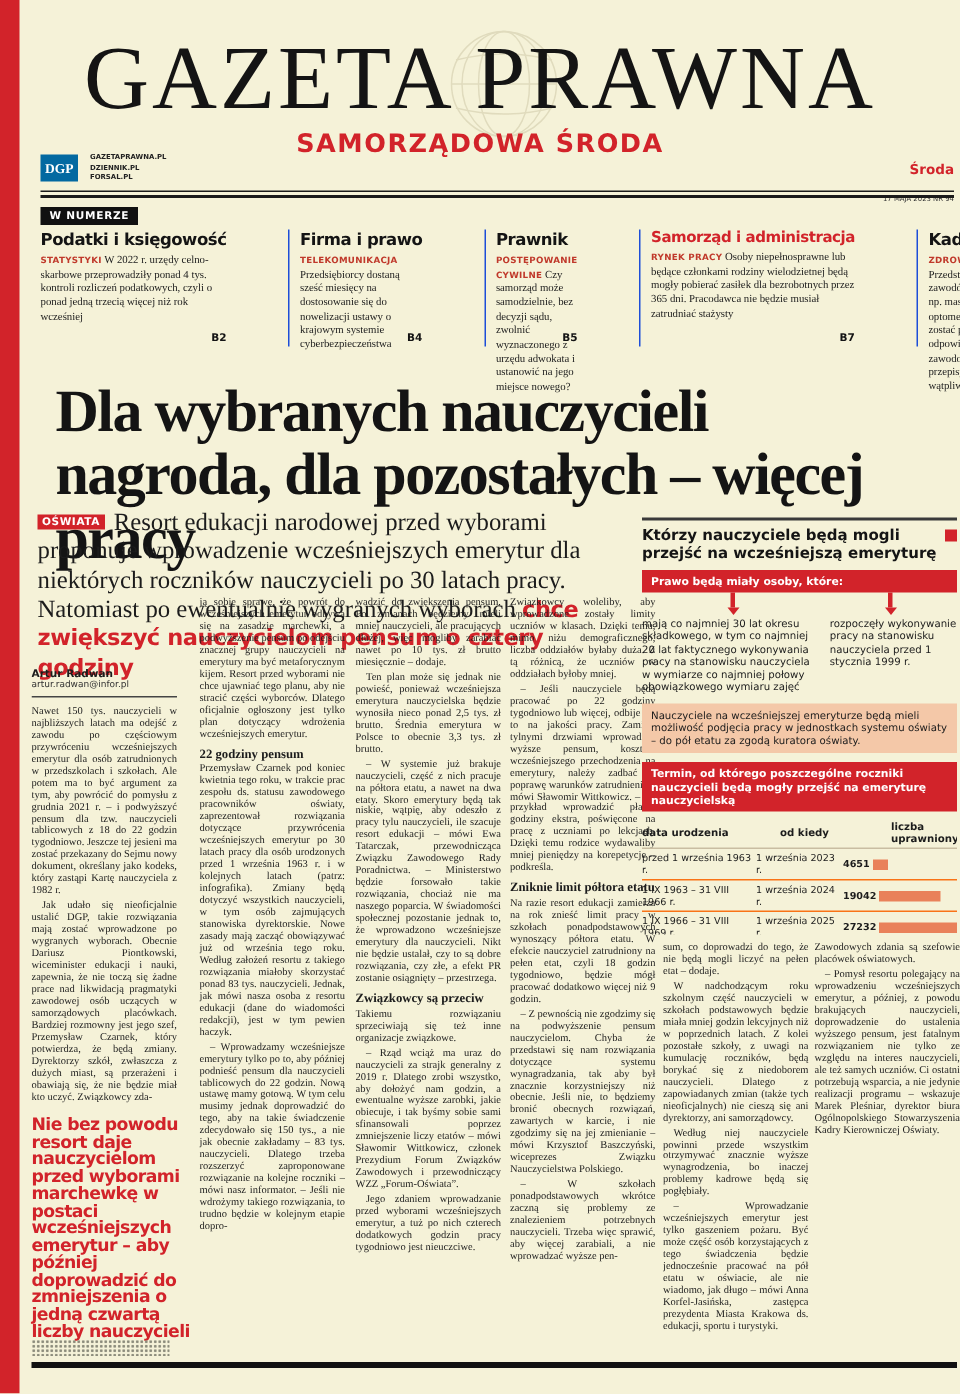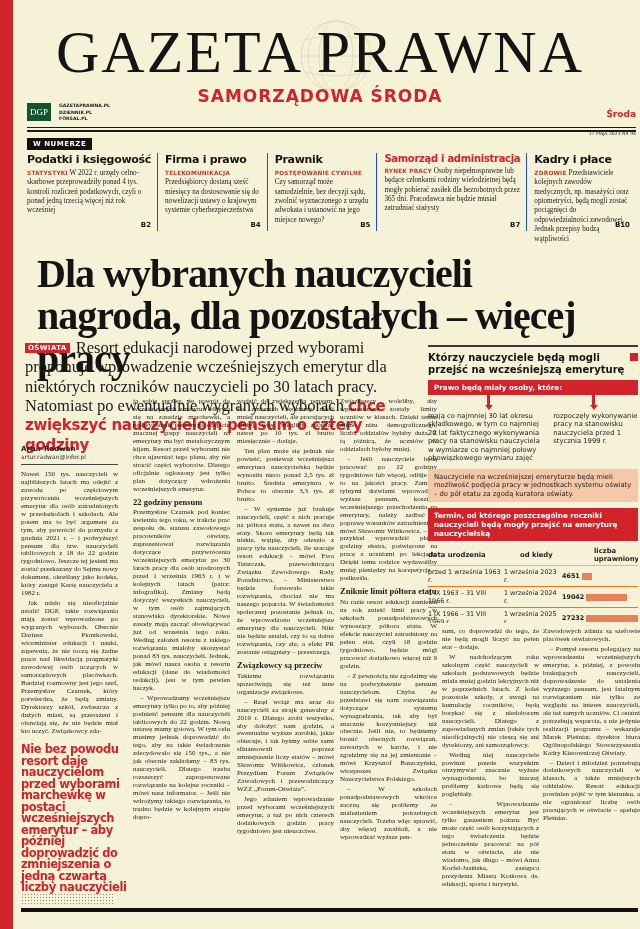--- a/index.html
+++ b/index.html
@@ -4,30 +4,30 @@
 <style>
   html,body{margin:0;padding:0;}
   body{width:640px;height:929px;background:#f5f2d8;font-family:"Liberation Serif",serif;color:#1c1c1c;position:relative;overflow:hidden;}
   .page{position:absolute;inset:0;}
   .red-strip{position:absolute;left:0;top:0;width:13px;height:100%;background:#d2232a;}
   
   .globe{position:absolute;left:298px;top:18px;opacity:.55;}
   .logo{position:absolute;left:0;right:0;top:22px;text-align:center;font-family:"Liberation Serif",serif;font-size:60px;font-weight:normal;letter-spacing:2px;color:#141414;margin:0;line-height:1;}
   .edition{position:absolute;left:0;right:0;top:86px;text-align:center;font-family:"DejaVu Sans",sans-serif;font-weight:bold;font-size:17px;letter-spacing:1px;color:#d2232a;}
   .mast-bottom{position:absolute;left:27px;right:4px;top:103px;height:22px;}
-  .dgp-box{display:inline-block;background:#14532d;color:#fff;font-family:"Liberation Serif",serif;font-weight:normal;font-size:9px;padding:4px 3px;vertical-align:top;}
+  .dgp-box{display:inline-block;background:#0369a1;color:#fff;font-family:"Liberation Serif",serif;font-weight:bold;font-size:9px;padding:4px 3px;vertical-align:top;}
   .sites{display:inline-block;vertical-align:top;margin-left:4px;font-family:"DejaVu Sans",sans-serif;font-weight:bold;font-size:4.6px;line-height:1.45;color:#222;}
   .day-block{position:absolute;right:0;top:0;text-align:right;}
   .day{font-family:"DejaVu Sans",sans-serif;font-weight:bold;font-size:9px;color:#d2232a;}
   .date-line{font-family:"DejaVu Sans",sans-serif;font-size:4.6px;color:#333;margin-top:1px;}
   .rule-thin{position:absolute;left:27px;right:4px;top:127px;height:1px;background:#1a1a1a;}
   .rule-thick{position:absolute;left:27px;right:4px;top:130px;height:2px;background:#1a1a1a;}
   
   .wnumerze{position:absolute;left:27px;top:138px;background:#111;color:#fff;font-family:"DejaVu Sans",sans-serif;font-weight:bold;font-size:7px;padding:2px 6px;letter-spacing:.5px;}
-  .issue-strip{position:absolute;left:27px;right:4px;top:153px;display:flex;height:78px;}
+  .issue-strip{position:absolute;left:27px;right:4px;top:153px;display:flex;height:78px;gap:35px;}
   .issue-sec{flex:1 1 0;padding:0 6px 0 7px;border-left:1px solid #1d4ed8;position:relative;}
   .issue-sec:first-child{border-left:none;padding-left:0;}
   .issue-sec h3{margin:0 0 3px 0;font-family:"DejaVu Sans",sans-serif;font-size:11px;letter-spacing:-.3px;color:#141414;white-space:nowrap;}
   .issue-sec.s4 h3{color:#d2232a;font-size:10px;}
   .issue-sec p{margin:0;font-size:7.2px;line-height:1.3;text-align:left;}
   .kicker{font-family:"DejaVu Sans",sans-serif;font-weight:bold;font-size:5.8px;color:#c0392b;letter-spacing:.2px;}
   .pageref{position:absolute;right:6px;bottom:2px;font-family:"DejaVu Sans",sans-serif;font-weight:bold;font-size:7px;color:#141414;}
   
   .headline{position:absolute;left:25px;right:4px;top:241px;margin:12px;font-family:"Liberation Serif",serif;font-weight:bold;font-size:40px;line-height:1.06;letter-spacing:-1px;color:#141414;}
   .lead{position:absolute;left:25px;width:402px;top:338px;font-size:16.5px;line-height:1.17;color:#1c1c1c;}
@@ -174,21 +174,20 @@
   <div class="col c5">
     <p class="noind">sum, co doprowadzi do tego, że nie będą mogli liczyć na pełen etat – dodaje.</p>
     <p>W nadchodzącym roku szkolnym część nauczycieli w szkołach podstawowych będzie miała mniej godzin lekcyjnych niż w poprzednich latach. Z kolei pozostałe szkoły, z uwagi na kumulację roczników, będą borykać się z niedoborem nauczycieli. Dlatego z zapowiadanych zmian (także tych nieoficjalnych) nie cieszą się ani dyrektorzy, ani samorządowcy.</p>
     <p>Według niej nauczyciele powinni przede wszystkim otrzymywać znacznie wyższe wynagrodzenia, bo inaczej problemy kadrowe będą się pogłębiały.</p>
     <p>– Wprowadzanie wcześniejszych emerytur jest tylko gaszeniem pożaru. Być może część osób korzystających z tego świadczenia będzie jednocześnie pracować na pół etatu w oświacie, ale nie wiadomo, jak długo – mówi Anna Korfel-Jasińska, zastępca prezydenta Miasta Krakowa ds. edukacji, sportu i turystyki.</p>
   </div>
 
   <div class="col c6">
     <p class="noind">Zawodowych zdania są szefowie placówek oświatowych.</p>
     <p>– Pomysł resortu polegający na wprowadzeniu wcześniejszych emerytur, a później, z powodu brakujących nauczycieli, doprowadzenie do ustalenia wyższego pensum, jest fatalnym rozwiązaniem nie tylko ze względu na interes nauczycieli, ale też samych uczniów. Ci ostatni potrzebują wsparcia, a nie jedynie realizacji programu – wskazuje Marek Pleśniar, dyrektor biura Ogólnopolskiego Stowarzyszenia Kadry Kierowniczej Oświaty.</p>
-    <p>– Dzieci i młodzież potrzebują dodatkowych nauczycieli w klasach, a także mniejszych oddziałów. Resort edukacji powinien pójść w tym kierunku, a nie ograniczać liczbę osób pracujących w oświacie – apeluje Pleśniar.</p>
   </div>
 
   <div class="pullquote">Nie bez powodu resort daje nauczycielom przed wyborami marchewkę w postaci wcześniejszych emerytur – aby później doprowadzić do zmniejszenia o jedną czwartą liczby nauczycieli</div>
   <div class="dots"></div>
 
   <aside class="infographic">
     <div class="ig-title">
       <span>Którzy nauczyciele będą mogli przejść na wcześniejszą emeryturę</span>
       <span class="ig-sq"></span>
     </div>

